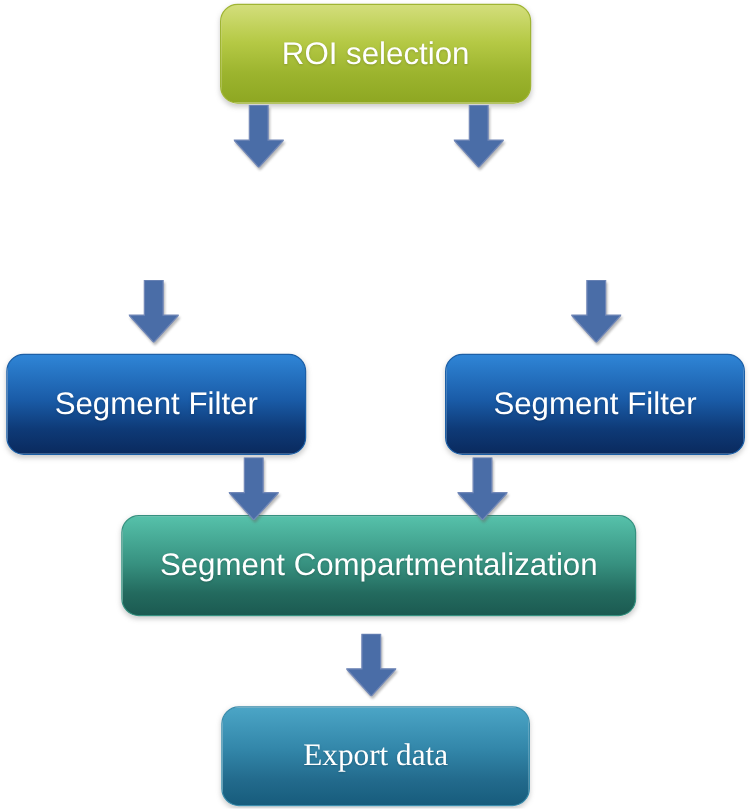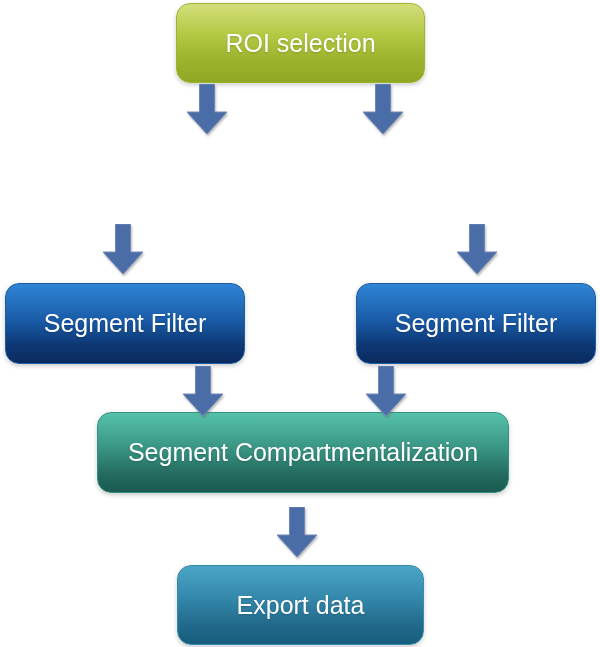--- a/index.html
+++ b/index.html
@@ -41,20 +41,21 @@
     border: 1px solid #1c5fa6;
     text-align: center;
   }
   .skin-teal {
     background: linear-gradient(to bottom, #56c1aa 0%, #379180 48%, #236a5e 78%, #1b5a51 100%);
     border: 1px solid #35907f;
   }
   .skin-steelblue {
     background: linear-gradient(to bottom, #4ba5c6 0%, #3387aa 42%, #226a8c 75%, #175c7c 100%);
     border: 1px solid #3b8cab;
+    font-family: Liberation Serif, serif;
   }
   .arrow {
     position: absolute;
     width: 40px;
     height: 50px;
     filter: drop-shadow(1px 2px 1px rgba(100,100,100,0.45));
   }
   
   .pos-roi        { left: 176px; top:   3px; width: 247px; height: 78px; }
   .pos-blob       { left:   5px; top: 140px; width: 238px; height: 79px; }

